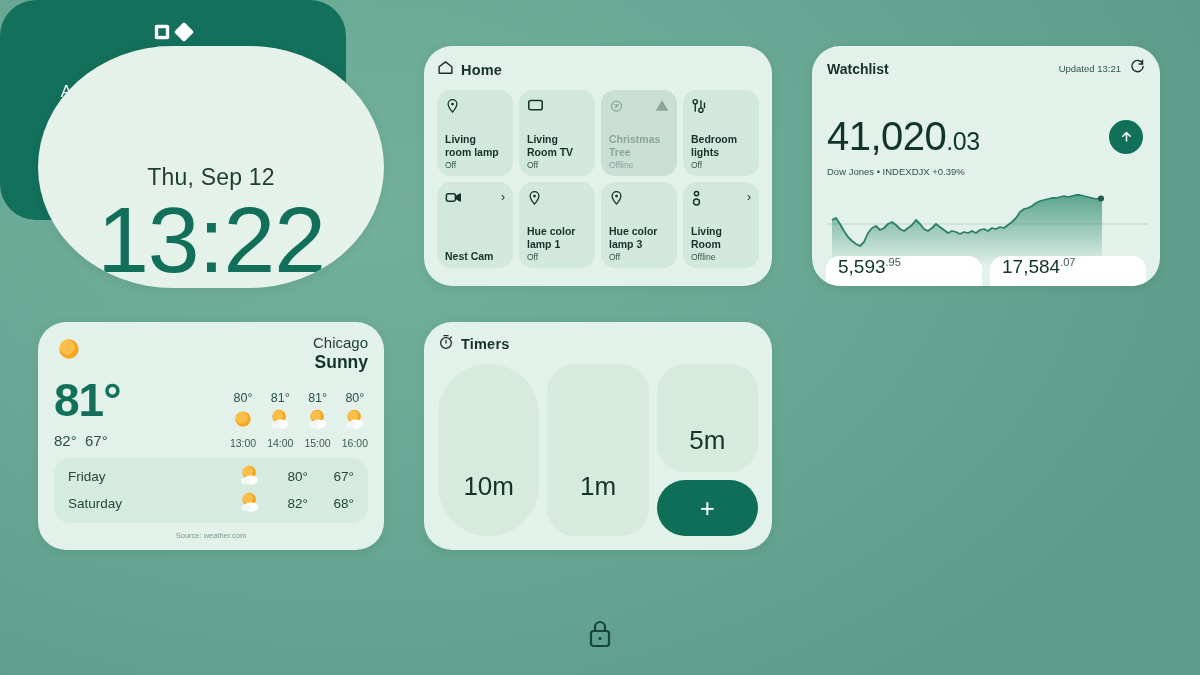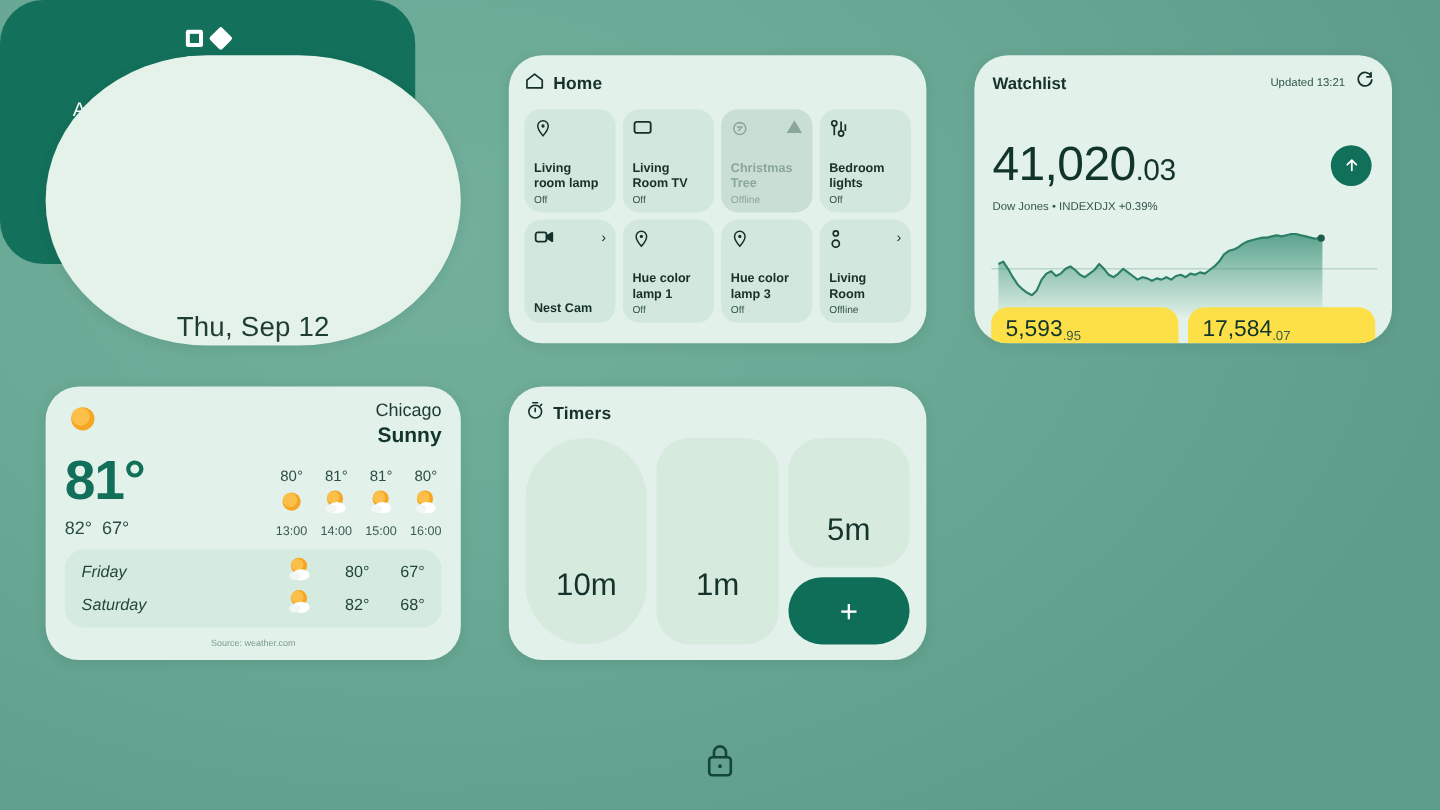--- a/index.html
+++ b/index.html
@@ -81,23 +81,23 @@
     display: flex; align-items: center; justify-content: center;
     font-size: 16px; margin-right: 2px;
   }
   #watch-sub { font-size: 9.5px; color: #33564b; margin-top: 7px; }
   #spark { position: absolute; left: 14px; top: 138px; width: 322px; height: 80px; }
   .watch-bottom {
     position: absolute; left: 14px; right: 14px; bottom: 0;
     display: flex; gap: 8px; height: 30px;
   }
   .watch-chip {
-    flex: 1; background: #fde047;
+    flex: 1; background: #ffffff;
     border-radius: 14px 14px 0 0;
-    display: flex; align-items: flex-end; padding-left: 12px;
+    display: flex; align-items: flex-start; padding-left: 12px;
     font-size: 19px; color: #11352b;
   }
   .watch-chip .c2 { font-size: 11px; margin-left: 0; color: #3a5b51; }
 
   
   #weather-card { left: 38px; top: 322px; width: 346px; height: 228px; padding: 12px 16px 0; }
   .w-top { display: flex; justify-content: space-between; align-items: flex-start; }
   .w-city { font-size: 15px; color: #1d3b32; text-align: right; }
   .w-cond { font-size: 17.5px; font-weight: bold; color: #12352c; text-align: right; margin-top: 1px; }
   .w-mid { display: flex; justify-content: space-between; align-items: flex-end; margin-top: 4px; }
@@ -105,21 +105,21 @@
   #w-hilo { font-size: 15px; color: #2c4f44; margin-top: 9px; }
   .w-hours { display: flex; gap: 11px; }
   .w-hour { display: flex; flex-direction: column; align-items: center; gap: 3px; }
   .w-hour .t { font-size: 12.5px; color: #2c4f44; }
   .w-hour .hh { font-size: 10.5px; color: #3b5d52; }
   .w-days {
     margin-top: 9px; background: #d6ebe0; border-radius: 16px;
     padding: 5px 14px 6px;
   }
   .w-day { display: flex; align-items: center; height: 27px; }
-  .w-day .dn { font-size: 13.5px; color: #23463c; flex: 1; font-style: italic; }
+  .w-day .dn { font-size: 13.5px; color: #23463c; flex: 1; }
   .w-day .dh { font-size: 13.5px; color: #23463c; width: 46px; text-align: right; }
   .w-day .dl { font-size: 13.5px; color: #23463c; width: 46px; text-align: right; }
   #w-source { font-size: 7.5px; color: #7d9c91; text-align: center; margin-top: 8px; }
 
   
   #timers-card { left: 424px; top: 322px; width: 348px; height: 228px; padding: 12px 14px 14px; }
   .t-grid { display: flex; gap: 8px; height: 172px; margin-top: 8px; }
   .t-col { flex: 1; display: flex; flex-direction: column; gap: 8px; }
   .t-btn {
     background: #d7eade; display: flex; align-items: flex-end;
@@ -169,20 +169,21 @@
     color: rgba(255,255,255,0.30);
   }
 </style>
 </head>
 <body>
 
 <div id="screen">
 
   <div class="card" id="clock-card">
     <div id="clock-date">Thu, Sep 12</div>
+    <div id="clock-time">13:22</div>
   </div>
 
   <div class="card" id="home-card">
     <div class="card-head">
       <span>
         <svg width="17" height="17" viewBox="0 0 24 24" fill="none" stroke="#15312a" stroke-width="2" stroke-linejoin="round">
           <path d="M3 11 L12 4 L21 11 L21 20 L3 20 Z"></path>
         </svg>
       </span>
       <span class="title">Home</span>

